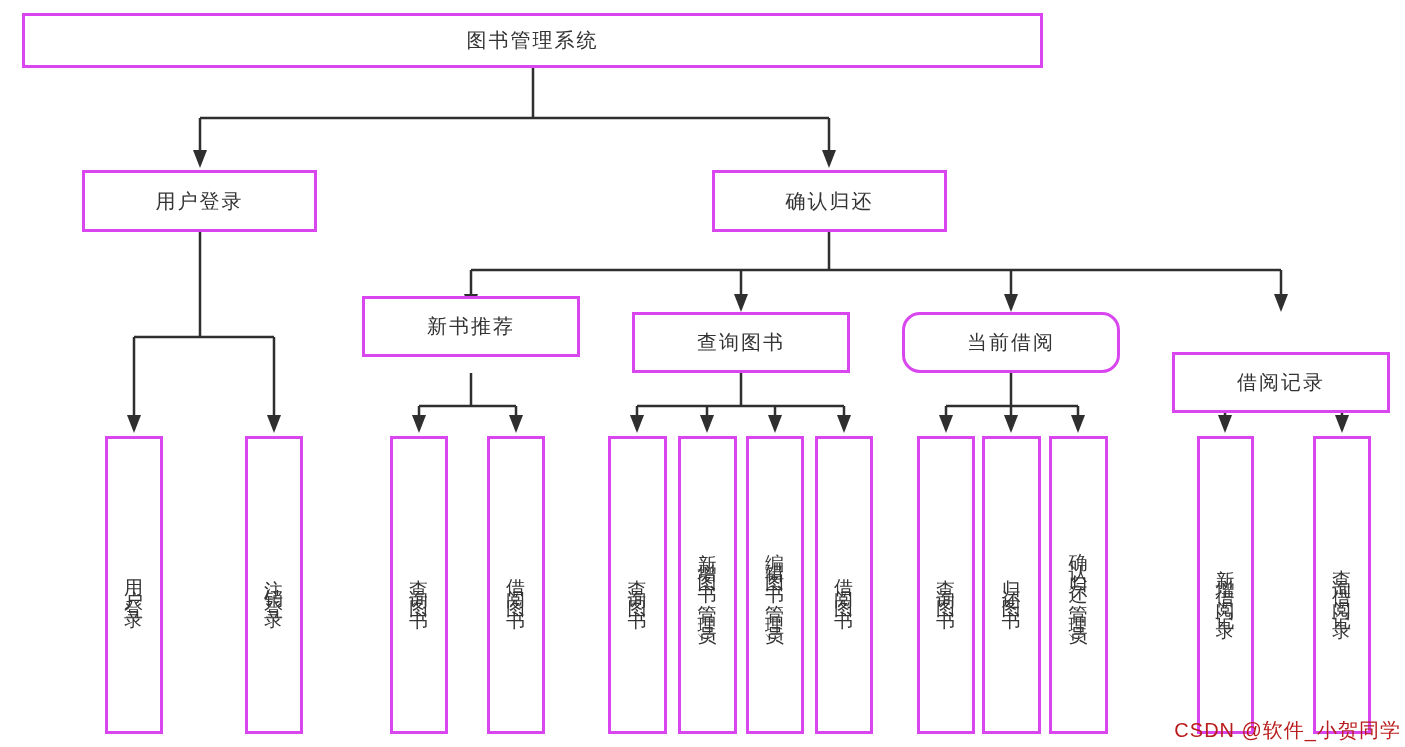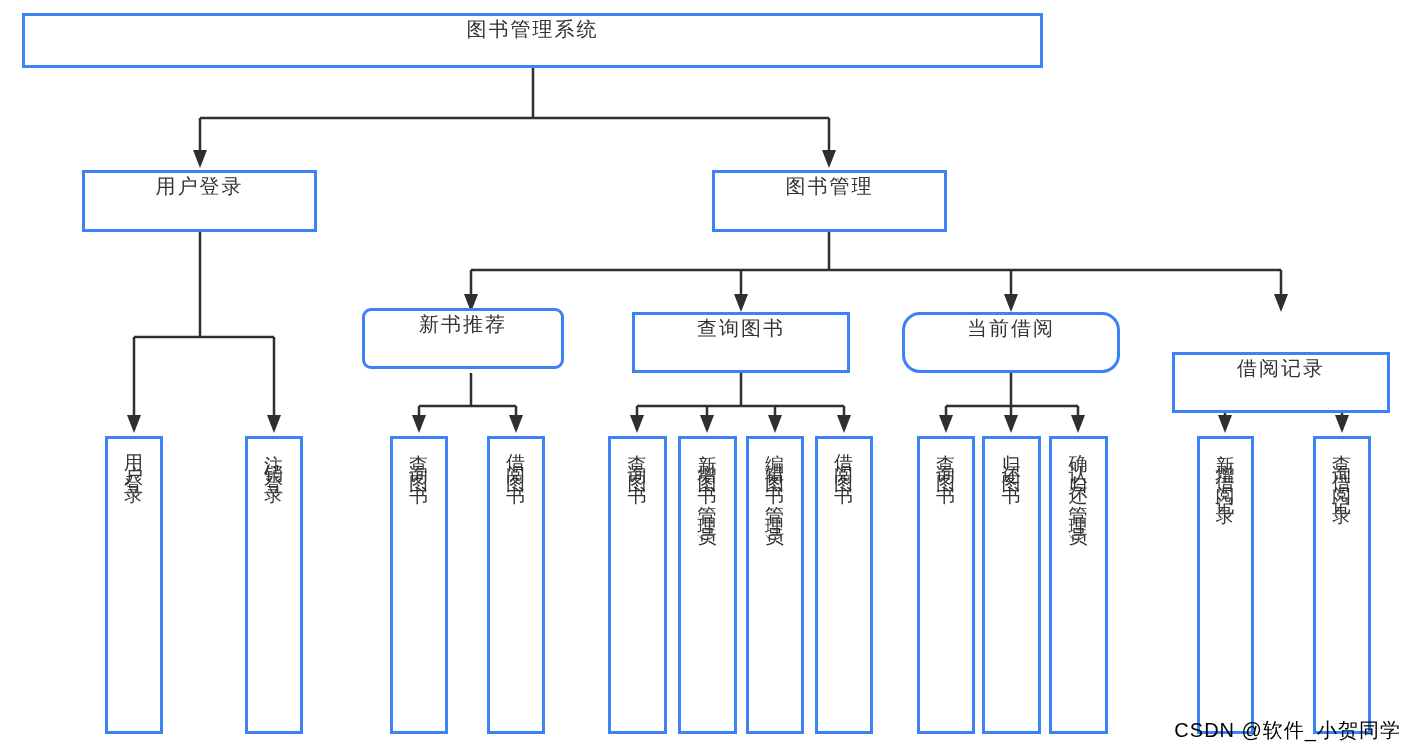--- a/index.html
+++ b/index.html
@@ -17,23 +17,24 @@
   }
   .connectors {
     position: absolute;
     left: 0; top: 0;
     width: 1405px;
     height: 747px;
   }
   .box {
     position: absolute;
     box-sizing: border-box;
-    border: 3px solid #3b82f6;
+    border: 3px solid #d946ef;
     background: #ffffff;
     display: flex;
+    align-items: center;
     justify-content: center;
     color: #333333;
   }
   .hbox {
     font-size: 20px;
     letter-spacing: 2px;
     white-space: nowrap;
   }
   .leaf span {
     writing-mode: vertical-rl;
@@ -42,21 +43,21 @@
     letter-spacing: 0.55em;
     line-height: 1;
     color: #333333;
   }
   .watermark {
     position: absolute;
     top: 717px;
     right: 4px;
     font-size: 20px;
     letter-spacing: 1px;
-    color: #000000;
+    color: #b91c1c;
     z-index: 10;
     white-space: nowrap;
   }
 </style>
 </head>
 <body>
 
 <div class="canvas">
 
   <svg class="connectors" width="1405" height="747" viewBox="0 0 1405 747" xmlns="http://www.w3.org/2000/svg">
@@ -107,24 +108,24 @@
   </svg>
 
   <div class="box hbox" style="left:22px; top:13px; width:1021px; height:55px;">
     <span>图书管理系统</span>
   </div>
 
   <div class="box hbox" style="left:82px; top:170px; width:235px; height:62px;">
     <span>用户登录</span>
   </div>
   <div class="box hbox" style="left:712px; top:170px; width:235px; height:62px;">
-    <span>图书管理</span>
+    <span>确认归还</span>
   </div>
 
-  <div class="box hbox" style="left:362px; top:308px; width:202px; height:61px;border-radius:9px;">
+  <div class="box hbox" style="left:362px; top:296px; width:218px; height:61px;">
     <span>新书推荐</span>
   </div>
   <div class="box hbox" style="left:632px; top:312px; width:218px; height:61px;">
     <span>查询图书</span>
   </div>
   <div class="box hbox" style="left:902px; top:312px; width:218px; height:61px;border-radius:18px;">
     <span>当前借阅</span>
   </div>
   <div class="box hbox" style="left:1172px; top:312px; width:218px; height:61px;margin-top:40px;">
     <span>借阅记录</span>

